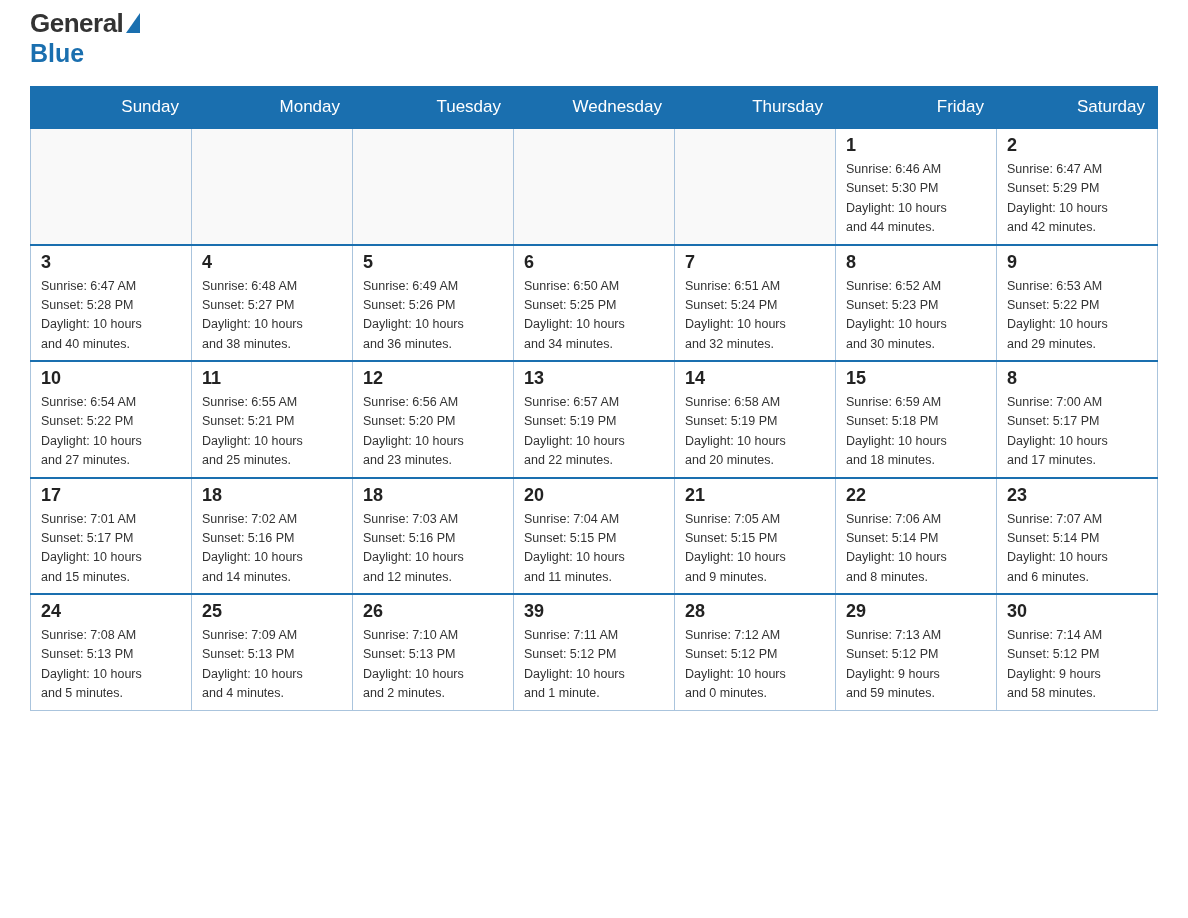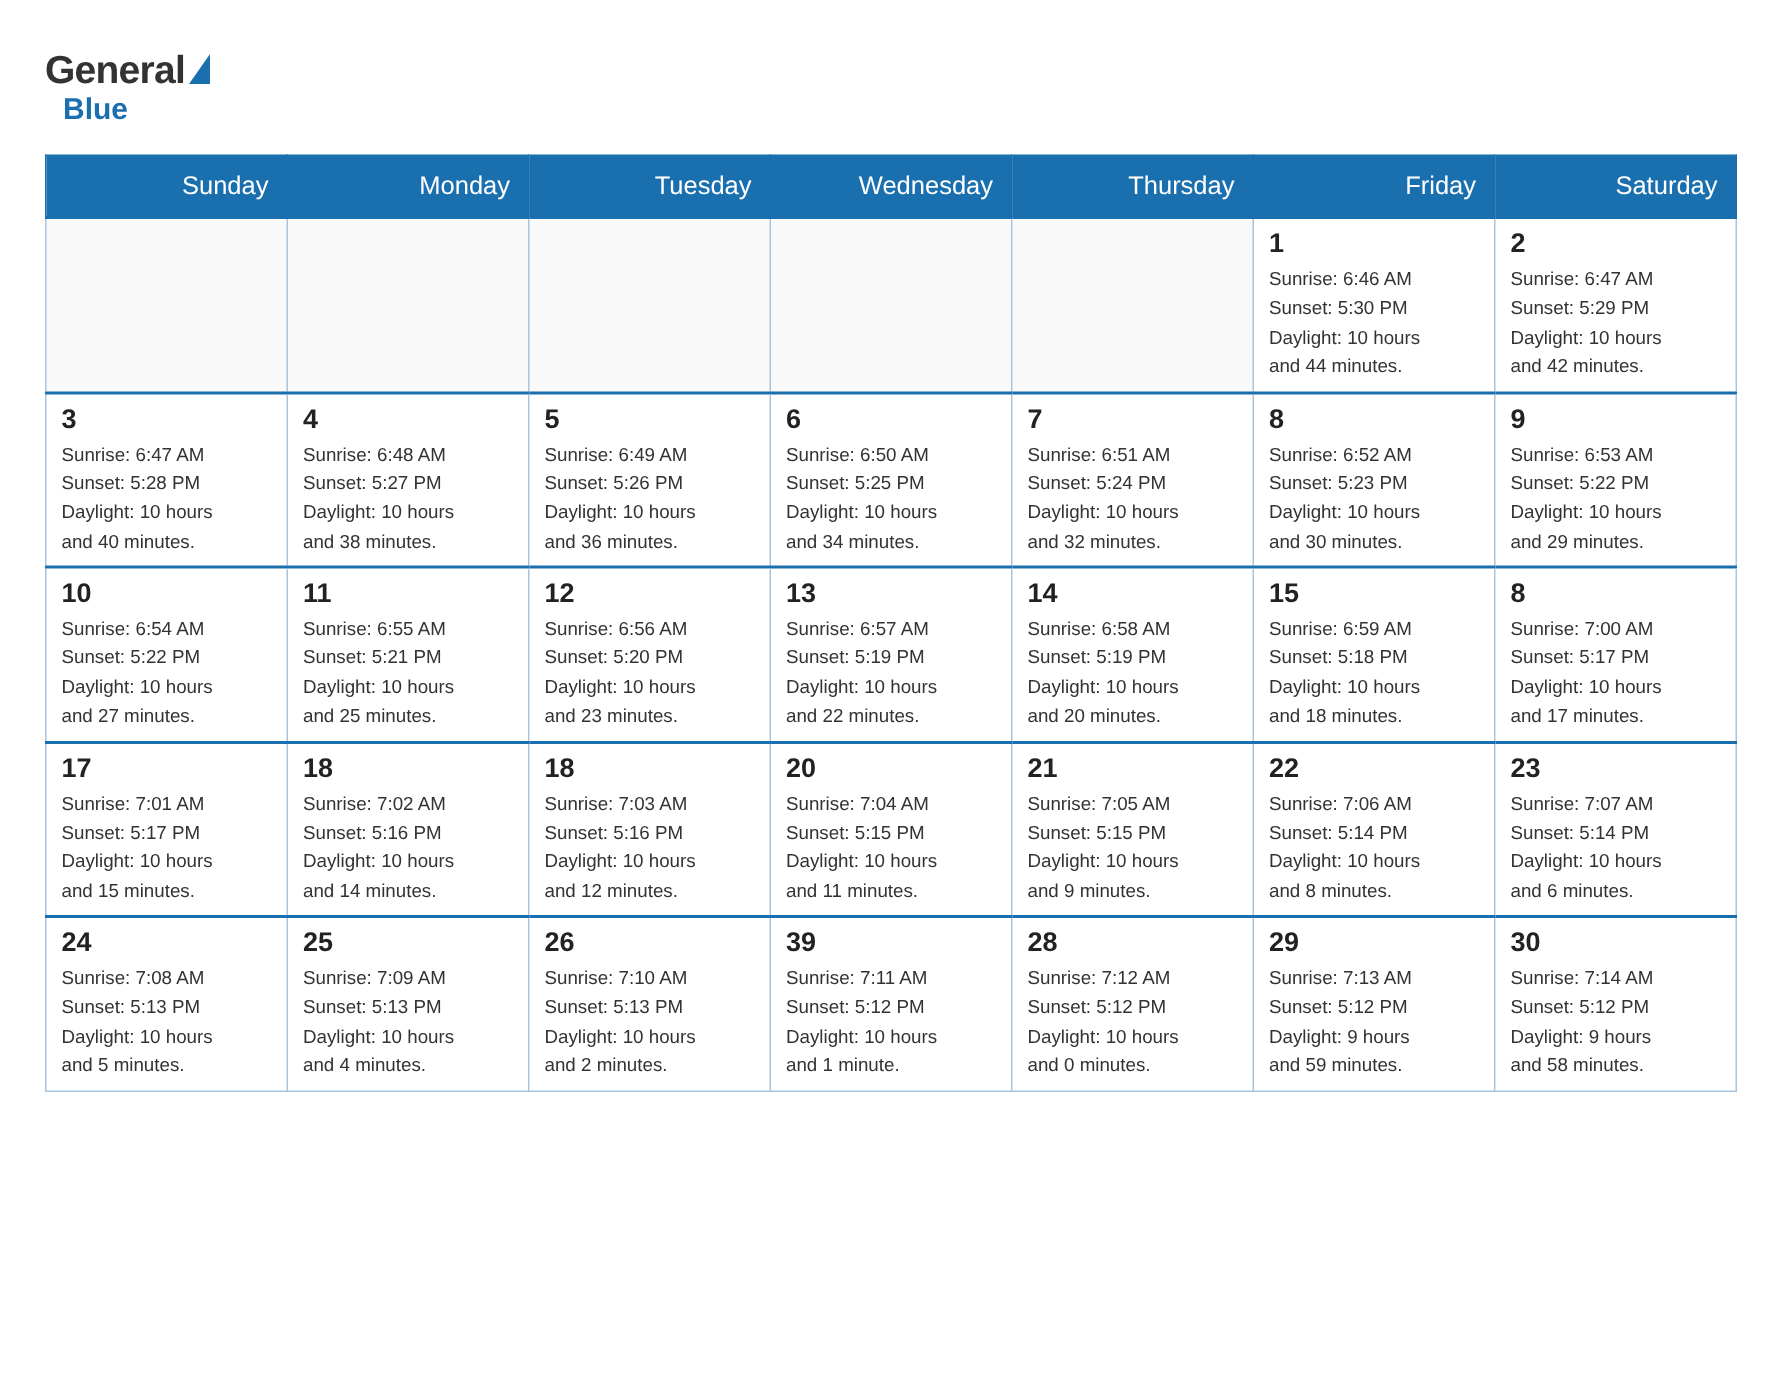--- a/index.html
+++ b/index.html
@@ -4,21 +4,21 @@
   <style>
     * { box-sizing: border-box; margin: 0; padding: 0; }
     body {
       font-family: Arial, Helvetica, sans-serif;
       background: #fff;
       color: #333;
       width: 1188px;
       min-height: 918px;
     }
     .page {
-      padding: 31px 30px;
+      padding: 8px 30px;
     }
     .header {
       display: flex;
       justify-content: space-between;
       align-items: flex-start;
       margin-bottom: 18px;
     }
     .logo {
       display: flex;
       flex-direction: column;
@@ -37,24 +37,24 @@
     .logo-triangle {
       width: 0;
       height: 0;
       border-left: 14px solid transparent;
       border-right: 0px solid transparent;
       border-bottom: 20px solid #1a6faf;
       margin-left: 3px;
       margin-bottom: 2px;
     }
     .logo-blue {
-      font-size: 20px;
+      font-size: 25px;
       font-weight: bold;
       color: #1a6faf;
-      margin-left: 12px;
+      margin-left: 0;
     }
     .title-block {
       text-align: right;
     }
     .month-title {
       font-size: 52px;
       font-weight: normal;
       color: #222;
       line-height: 1.1;
     }

